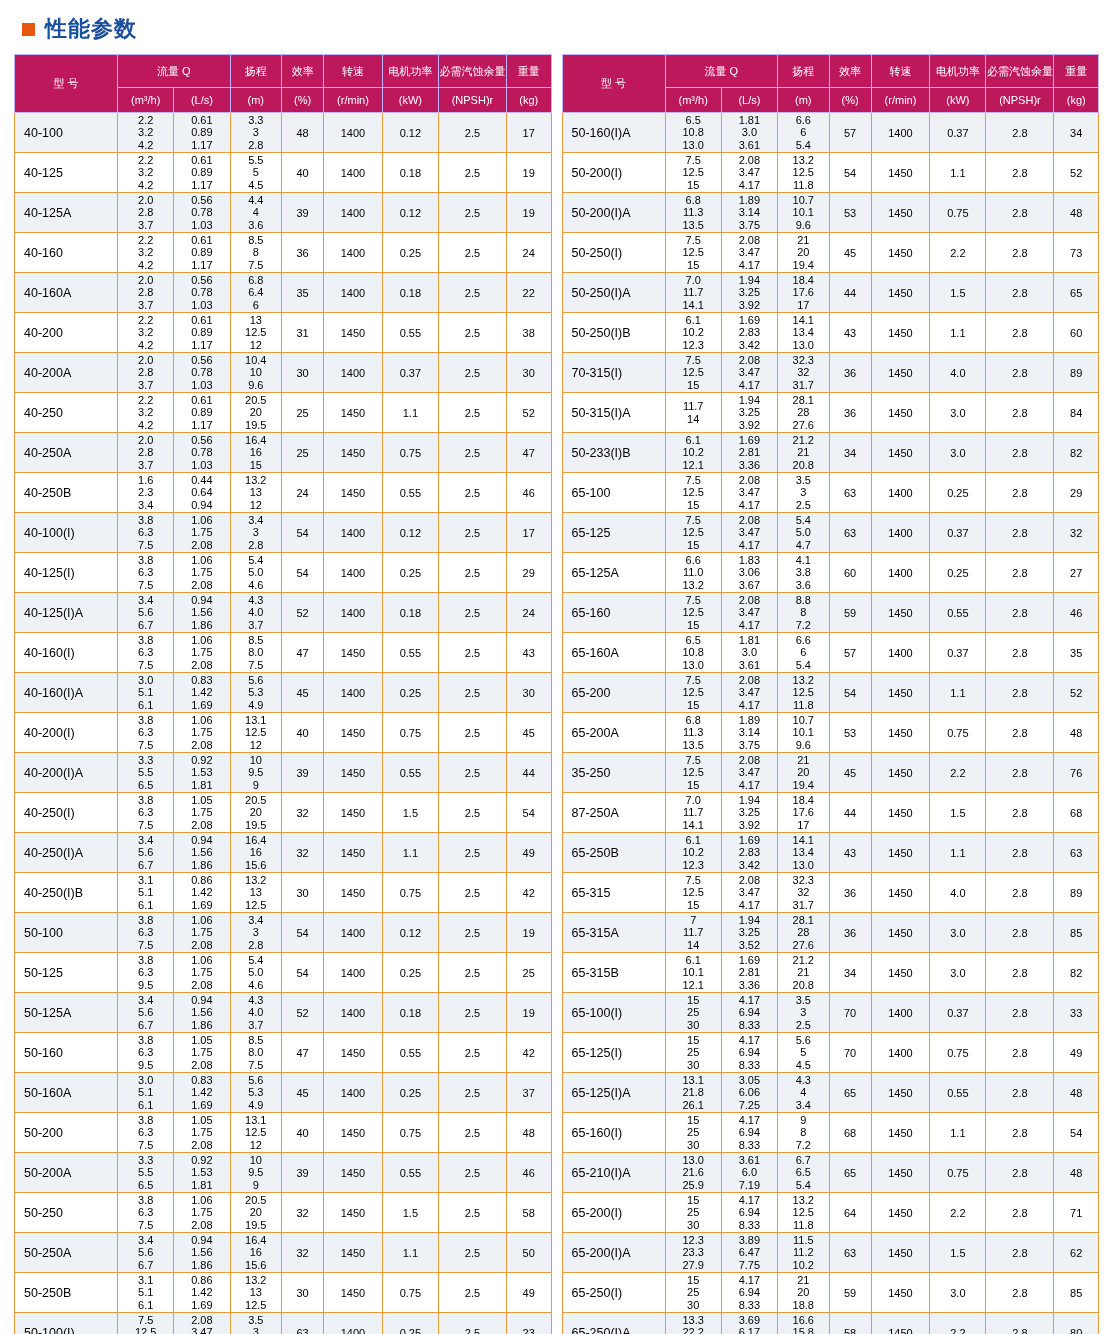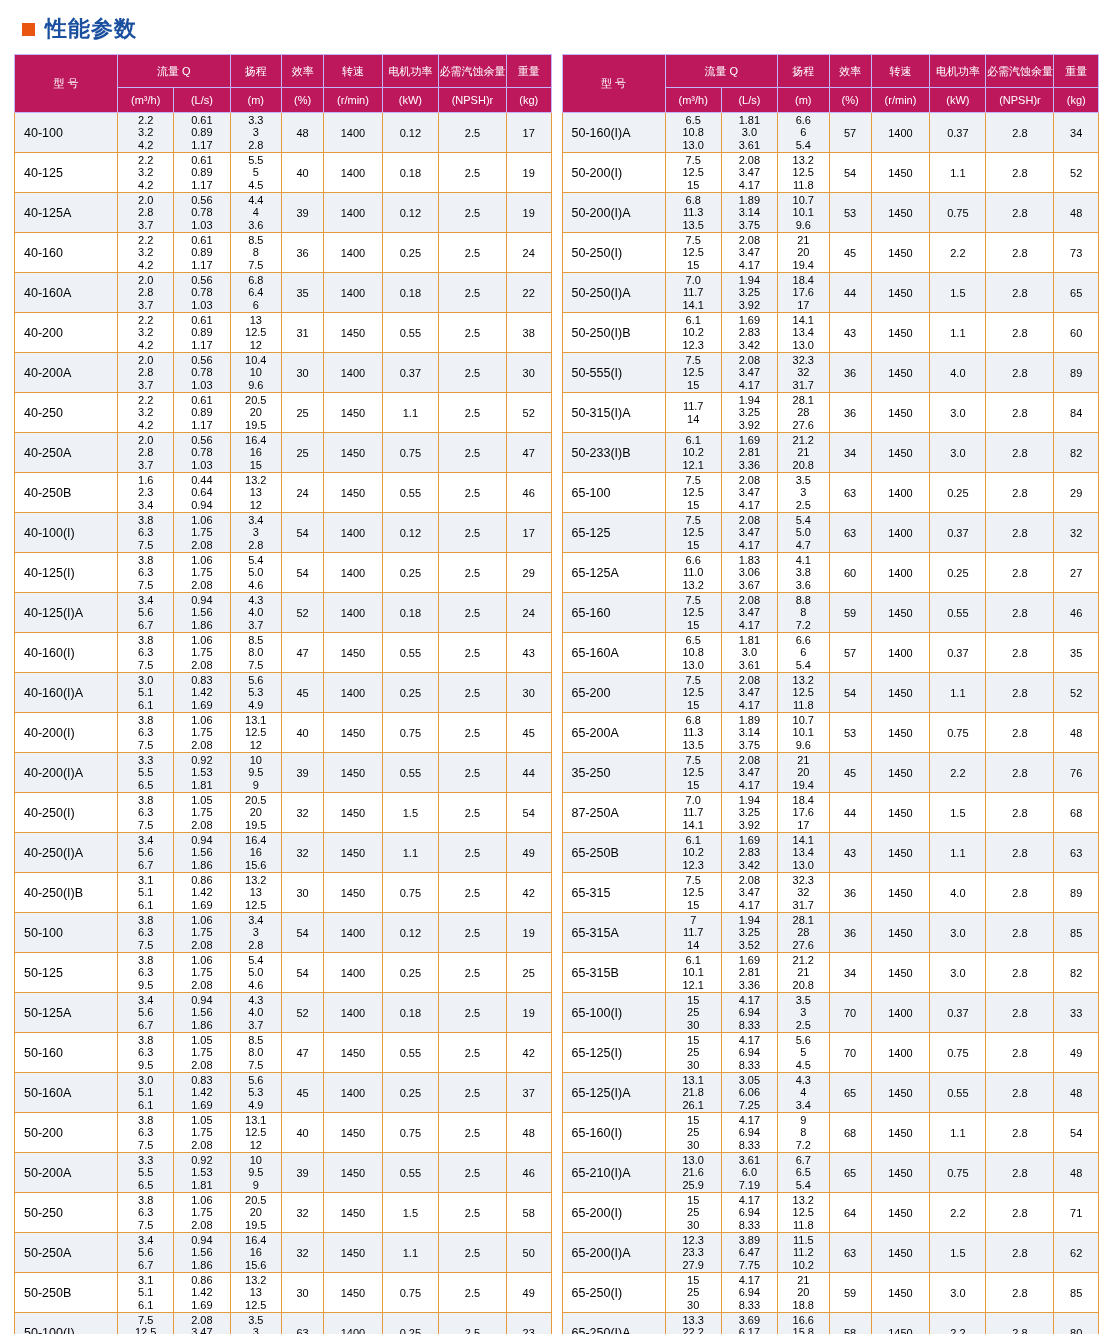--- a/index.html
+++ b/index.html
@@ -738,21 +738,21 @@
             <td class="multi">14.1
 13.4
 13.0</td>
             <td>43</td>
             <td>1450</td>
             <td>1.1</td>
             <td>2.8</td>
             <td>60</td>
           </tr>
           <tr>
-            <td class="model">50-555(I)</td>
+            <td class="model">70-315(I)</td>
             <td class="multi">7.5
 12.5
 15</td>
             <td class="multi">2.08
 3.47
 4.17</td>
             <td class="multi">32.3
 32
 31.7</td>
             <td>36</td>

